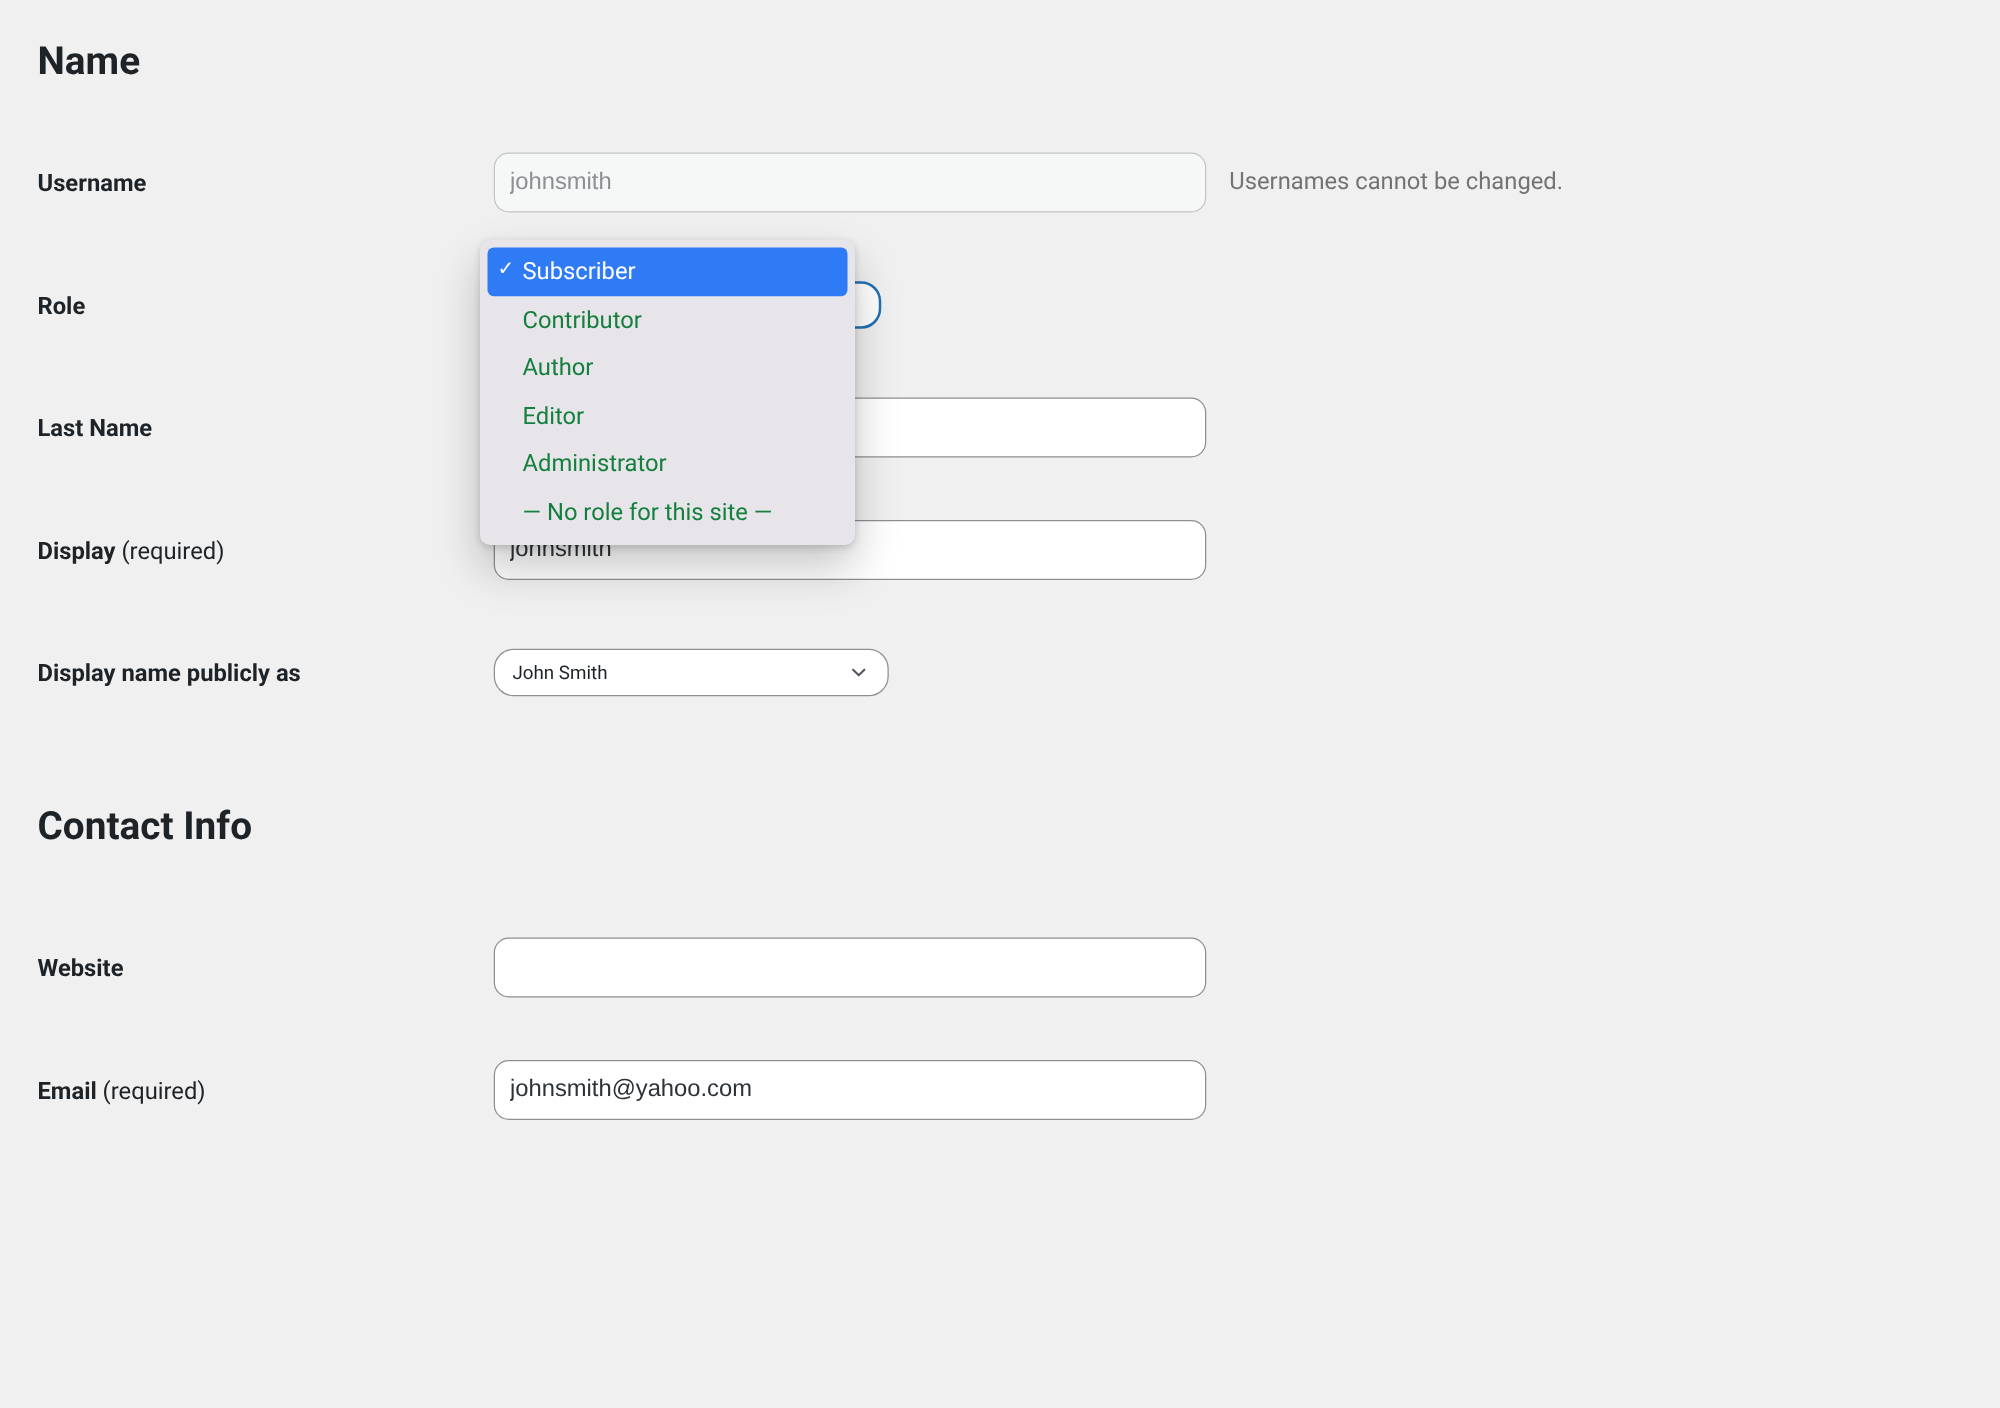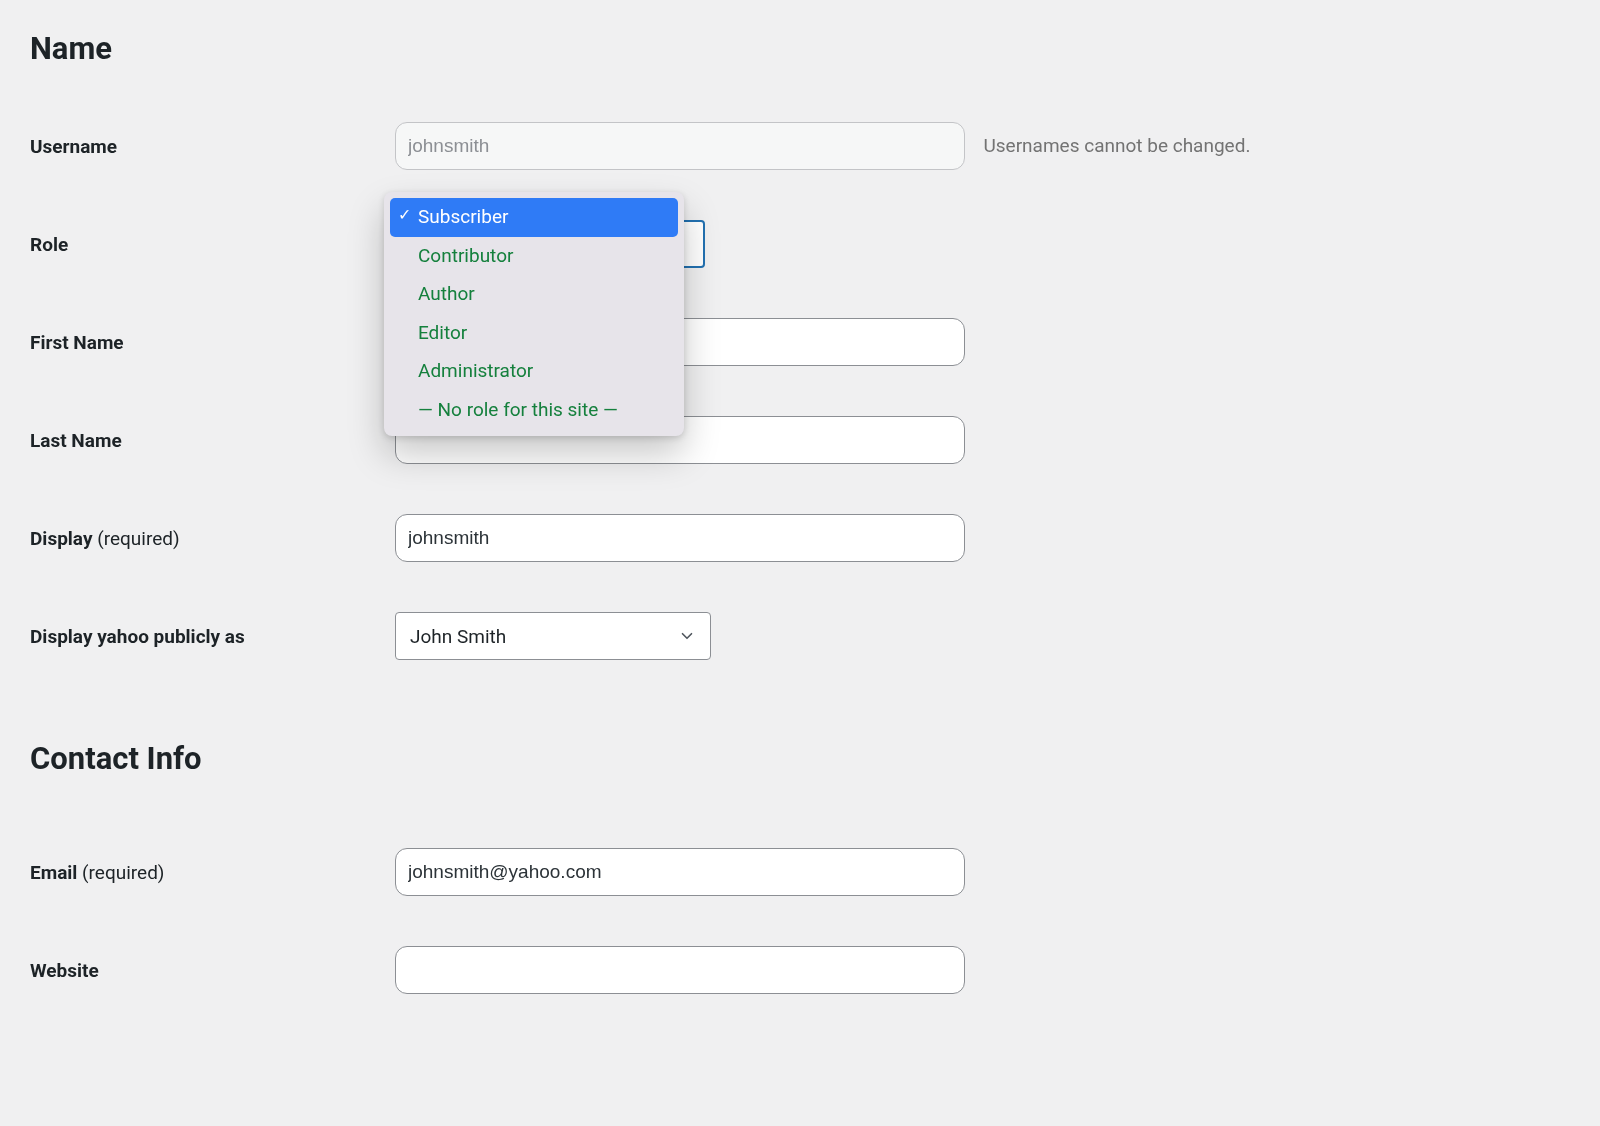--- a/index.html
+++ b/index.html
@@ -68,25 +68,25 @@
     font-size: 19px;
     color: #737373;
     display: inline-block;
   }
   .select-wrap {
     position: relative;
     display: inline-block;
   }
   .select-box {
     width: 316px;
-    height: 48px;
+    height: 38px;
     border: 1px solid #8c8f94;
-    border-radius: 4px;
+    border-radius: 16px;
     background: #fff;
-    font-size: 19px;
+    font-size: 15px;
     padding: 8px 40px 8px 14px;
     display: flex;
     align-items: center;
     cursor: pointer;
     position: relative;
   }
   .select-box.role-select {
     border: 2px solid #2271b1;
     width: 310px;
   }
@@ -153,41 +153,35 @@
       <th>Role</th>
       <td>
         <div class="select-wrap">
           <div class="select-box role-select">
             <span>Subscriber</span>
           </div>
         </div>
       </td>
     </tr>
     <tr>
-      <th>First Name</th>
-      <td>
-        <input type="text" class="regular-text" value="" style="">
-      </td>
-    </tr>
-    <tr>
       <th>Last Name</th>
       <td>
         <input type="text" class="regular-text" value="" style="">
       </td>
     </tr>
     <tr>
       <th>
         <span>Display</span><span class="reqnote"> (required)</span>
       </th>
       <td>
         <input type="text" class="regular-text" value="johnsmith" style="">
       </td>
     </tr>
     <tr>
-      <th>Display yahoo publicly as</th>
+      <th>Display name publicly as</th>
       <td>
         <div class="select-wrap">
           <div class="select-box">
             <span>John Smith</span>
             <span class="chevron">
               <svg width="18" height="18" viewBox="0 0 24 24" fill="none" stroke="#50575e" stroke-width="2.2" stroke-linecap="round" stroke-linejoin="round">
                     <polyline points="6 9 12 15 18 9"></polyline>
                   </svg>
             </span>
           </div>
@@ -195,31 +189,31 @@
       </td>
     </tr>
   </tbody>
     </table>
 
   <h2 class="section contact">Contact Info</h2>
 
   <table class="form-table">
     <tbody>
         <tr>
+      <th>Website</th>
+      <td>
+        <input type="text" class="regular-text" value="" style="">
+      </td>
+    </tr>
+    <tr>
       <th>
         <span>Email</span><span class="reqnote"> (required)</span>
       </th>
       <td>
         <input type="text" class="regular-text" value="johnsmith@yahoo.com" style="">
-      </td>
-    </tr>
-    <tr>
-      <th>Website</th>
-      <td>
-        <input type="text" class="regular-text" value="" style="">
       </td>
     </tr>
   </tbody>
     </table>
 
 </div>
 
 <div class="role-dropdown">
   <div class="role-option selected">Subscriber</div>
   <div class="role-option">Contributor</div>

